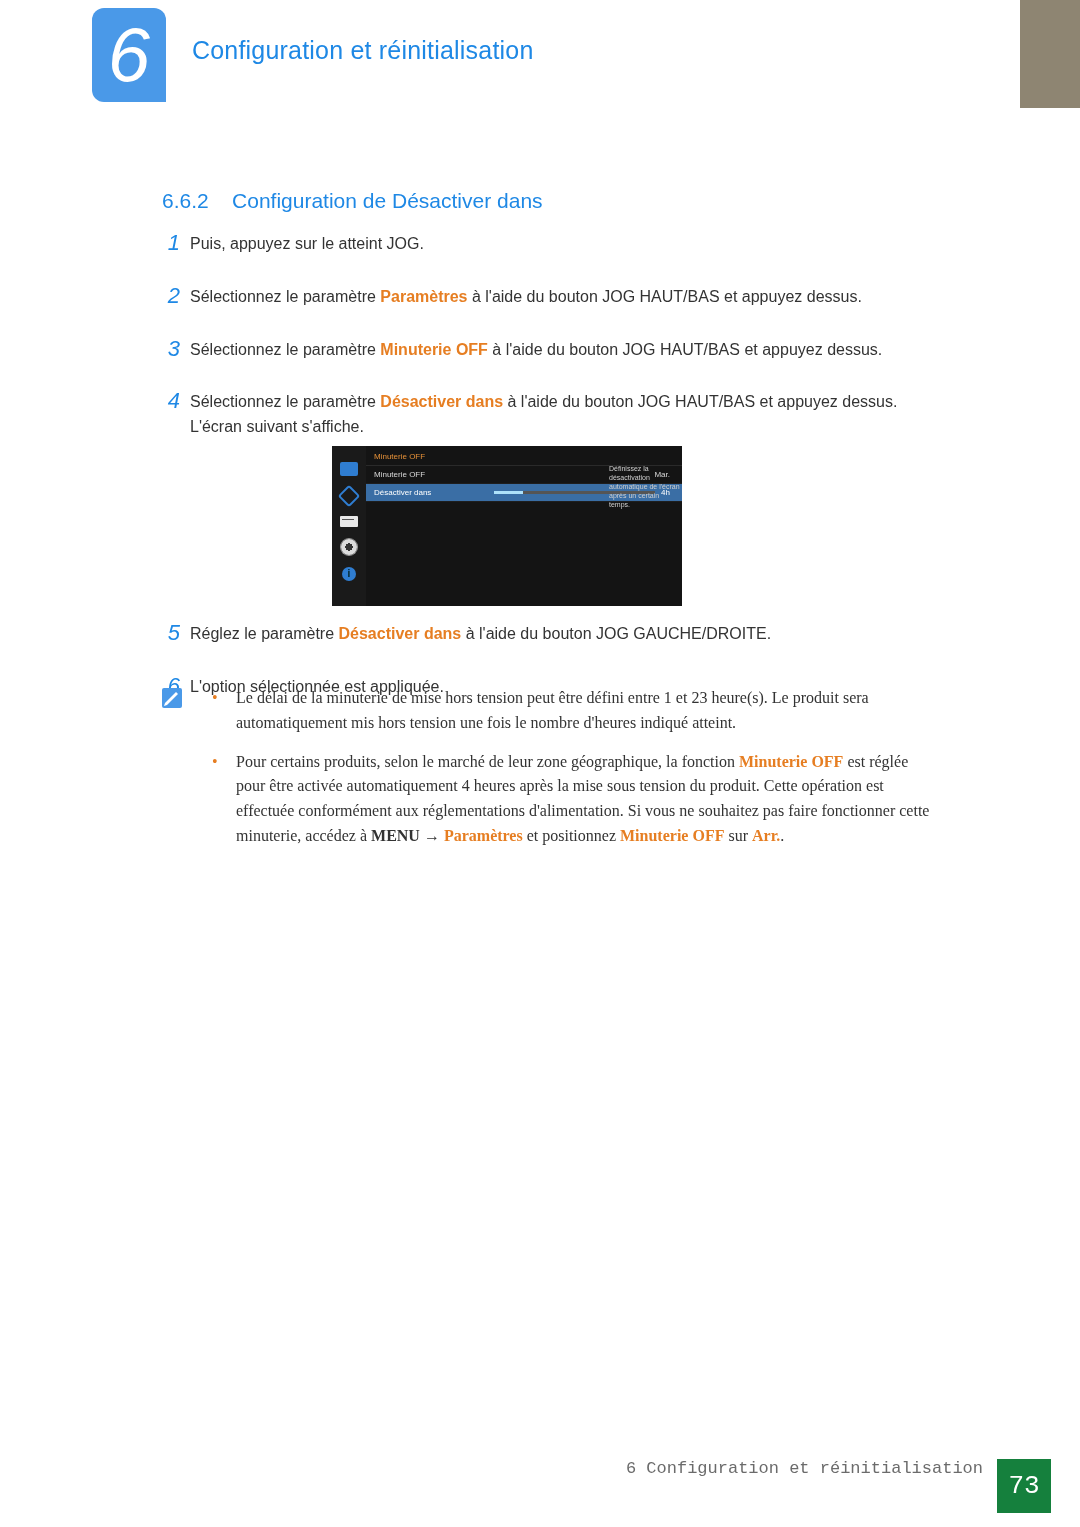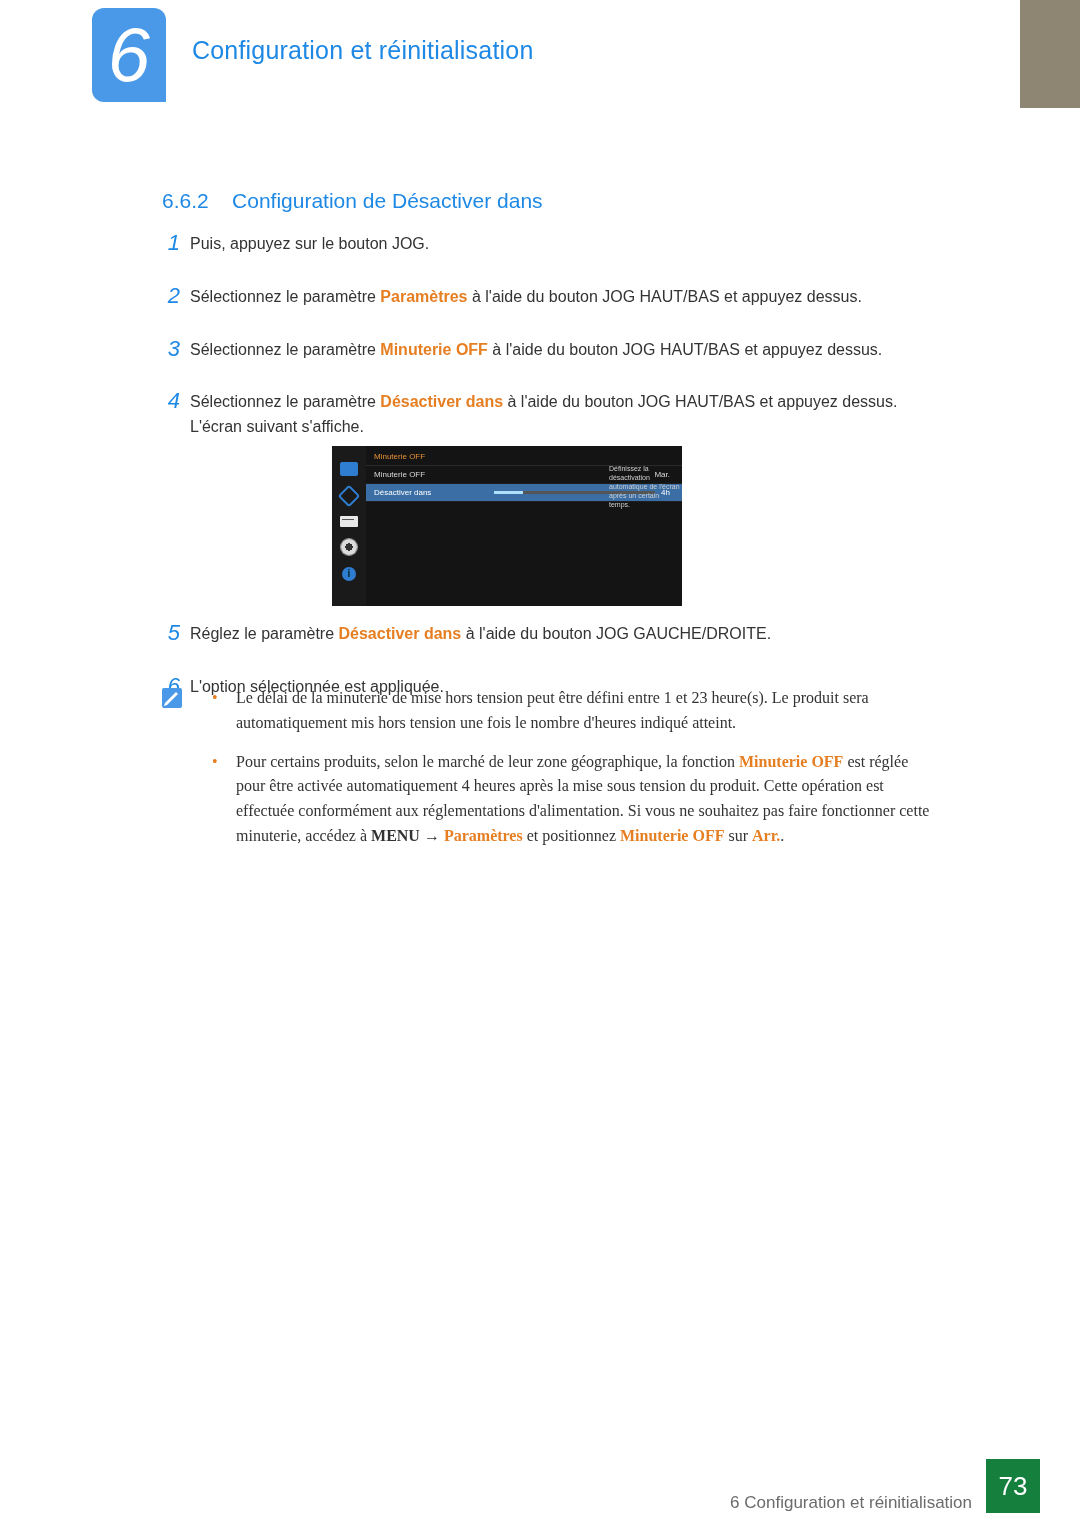--- a/index.html
+++ b/index.html
@@ -269,22 +269,23 @@
   }
   .arrow { display:inline-block; margin:0 4px;}
 
   .footer {
     position: absolute;
     bottom: 14px;
     left: 0;
     right: 0;
     display: flex;
     justify-content: flex-end;
-    align-items: flex-end;
-    padding-right: 40px;
+    align-items: flex-start;
+    padding-right: 29px;
+    font-family: Liberation Mono, monospace;
   }
   .footer-text {
     font-size: 17px;
     color: #6b6b6b;
     margin-right: 14px;
   }
   .footer-pagenum {
     width: 54px;
     height: 54px;
     background: #15803d;
@@ -311,21 +312,21 @@
   <div class="section-heading">
     <span>6.6.2</span>
     &nbsp;&nbsp;
     <span>Configuration de Désactiver dans</span>
   </div>
 
   <div class="steps" id="steps-block">
       <div class="step-row">
         <div class="step-num">1</div>
         <div class="step-body">
-          <p>Puis, appuyez sur le bouton JOG.</p>
+          <p>Puis, appuyez sur le atteint JOG.</p>
         </div>
       </div>
       <div class="step-row">
         <div class="step-num">2</div>
         <div class="step-body">
           <p>Sélectionnez le paramètre <span class="emph">Paramètres</span> à l'aide du bouton JOG HAUT/BAS et appuyez dessus.</p>
         </div>
       </div>
       <div class="step-row">
         <div class="step-num">3</div>

